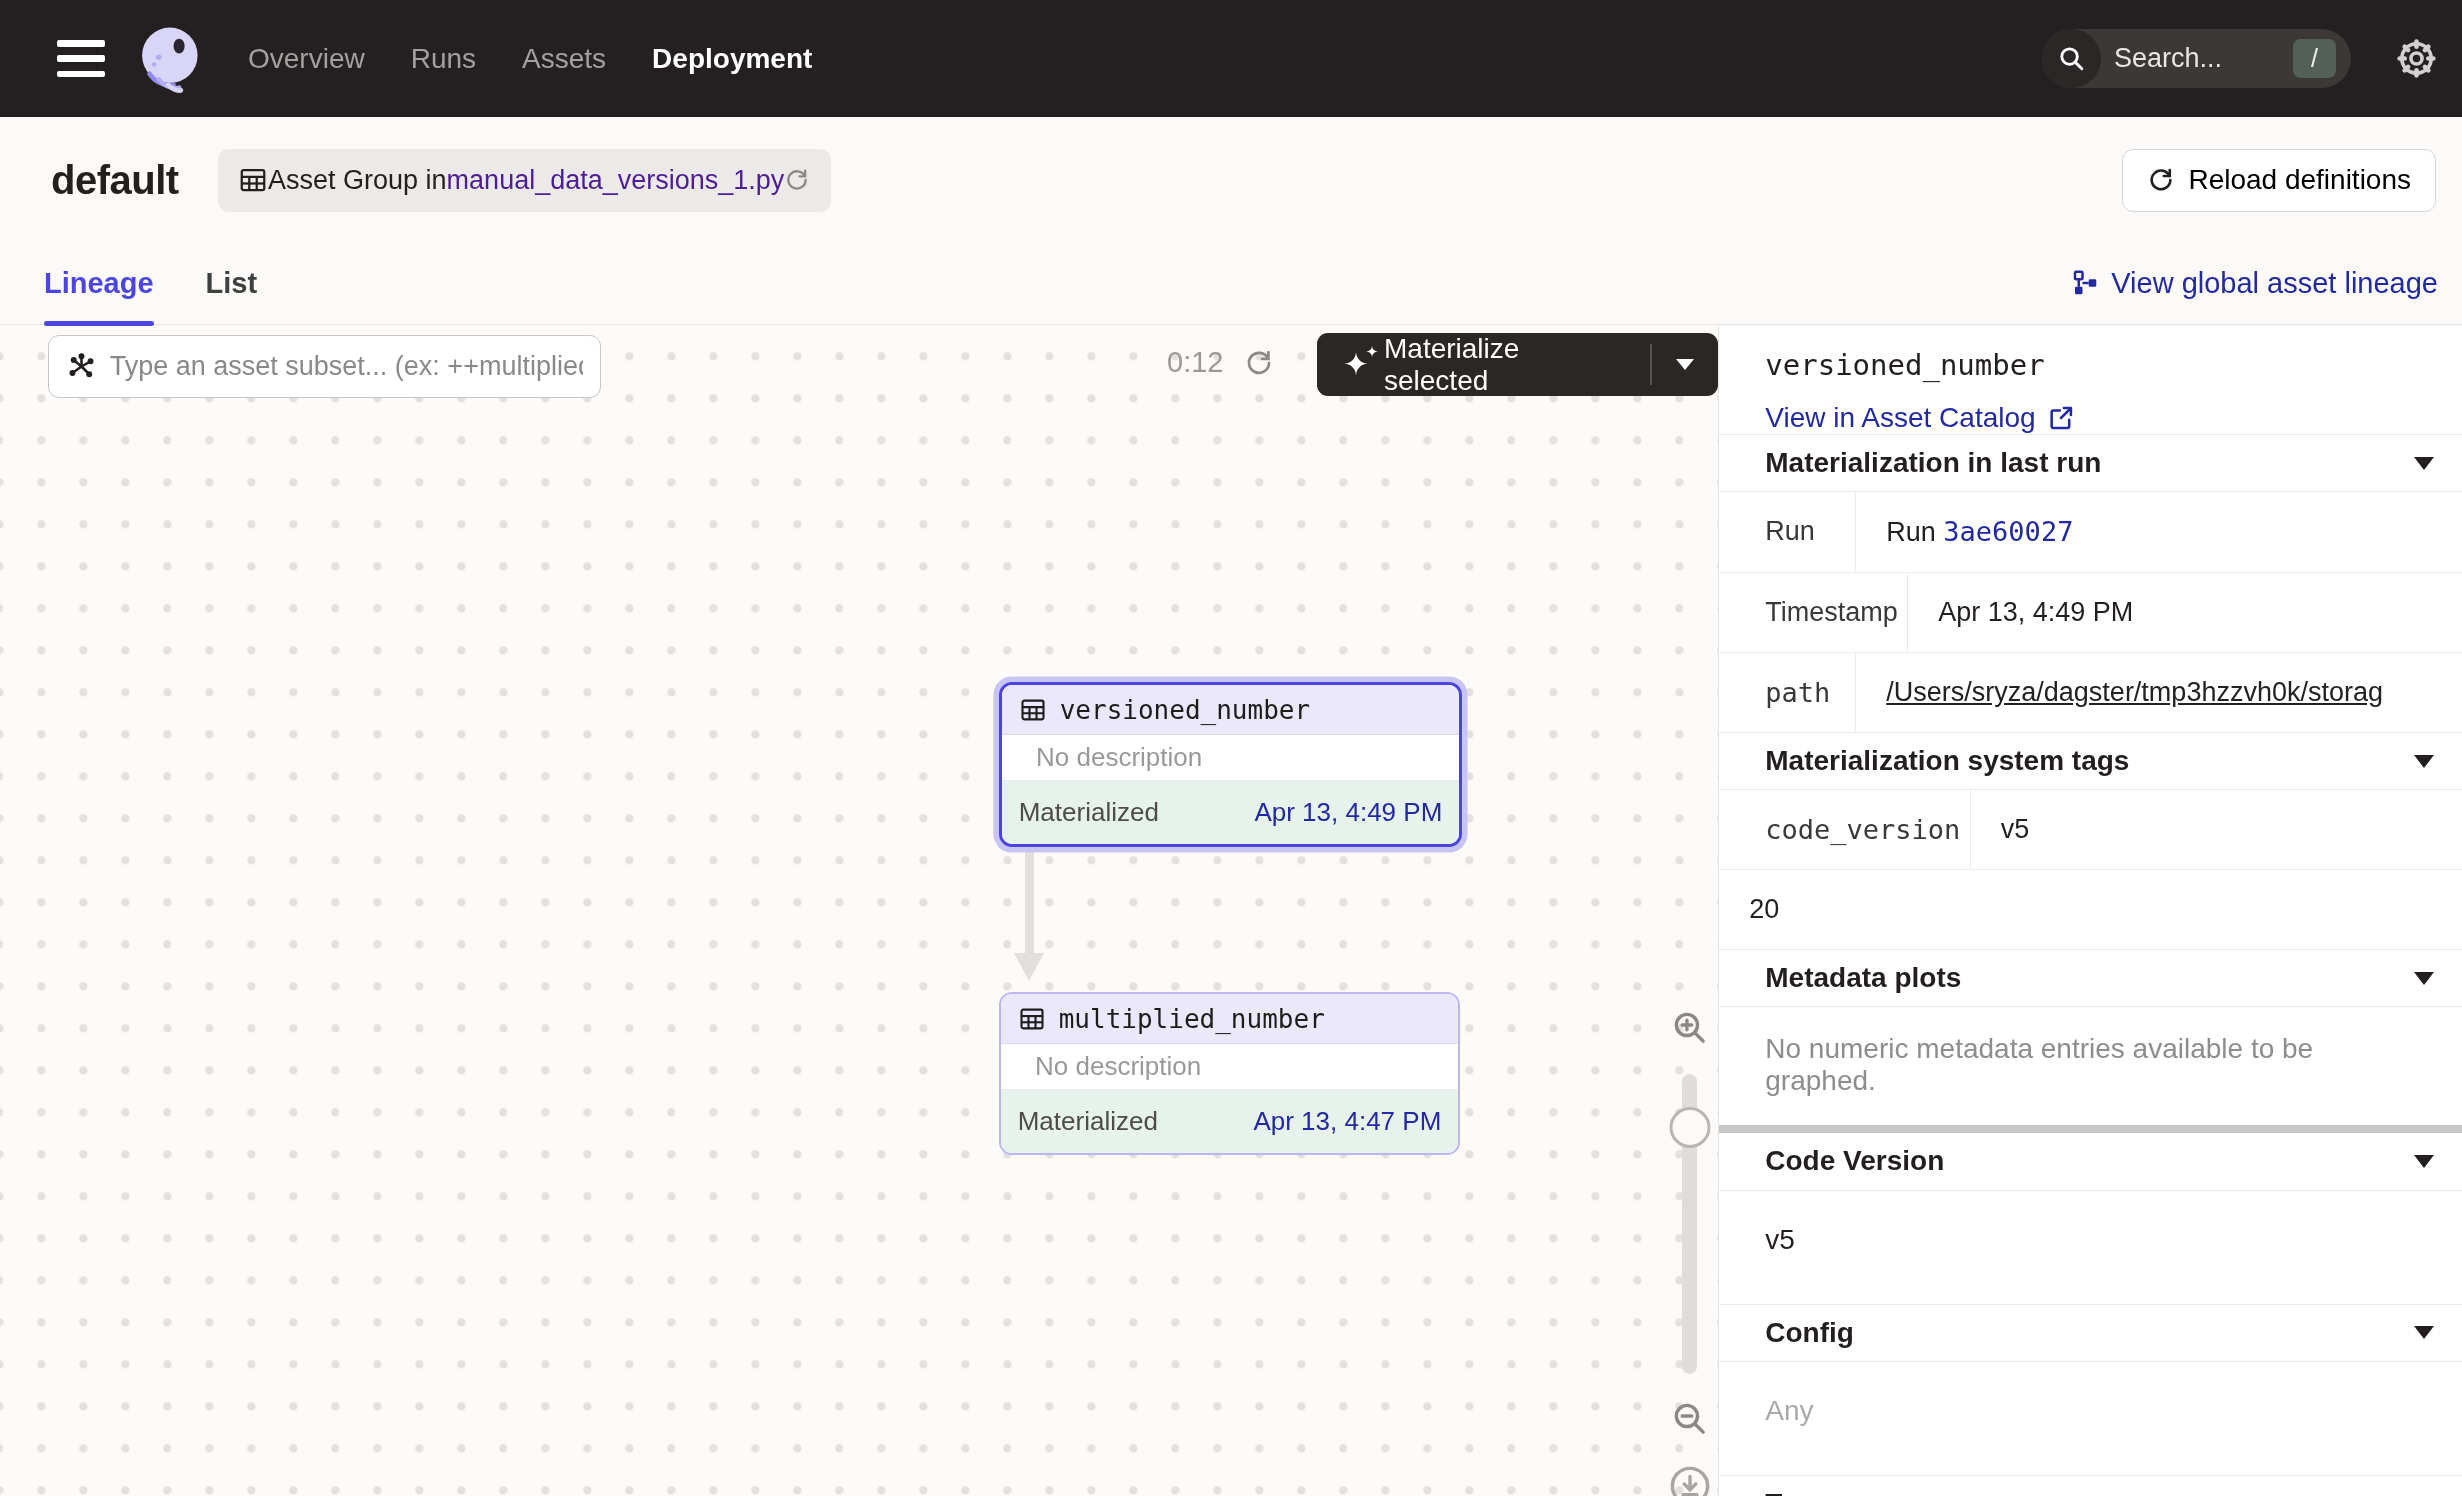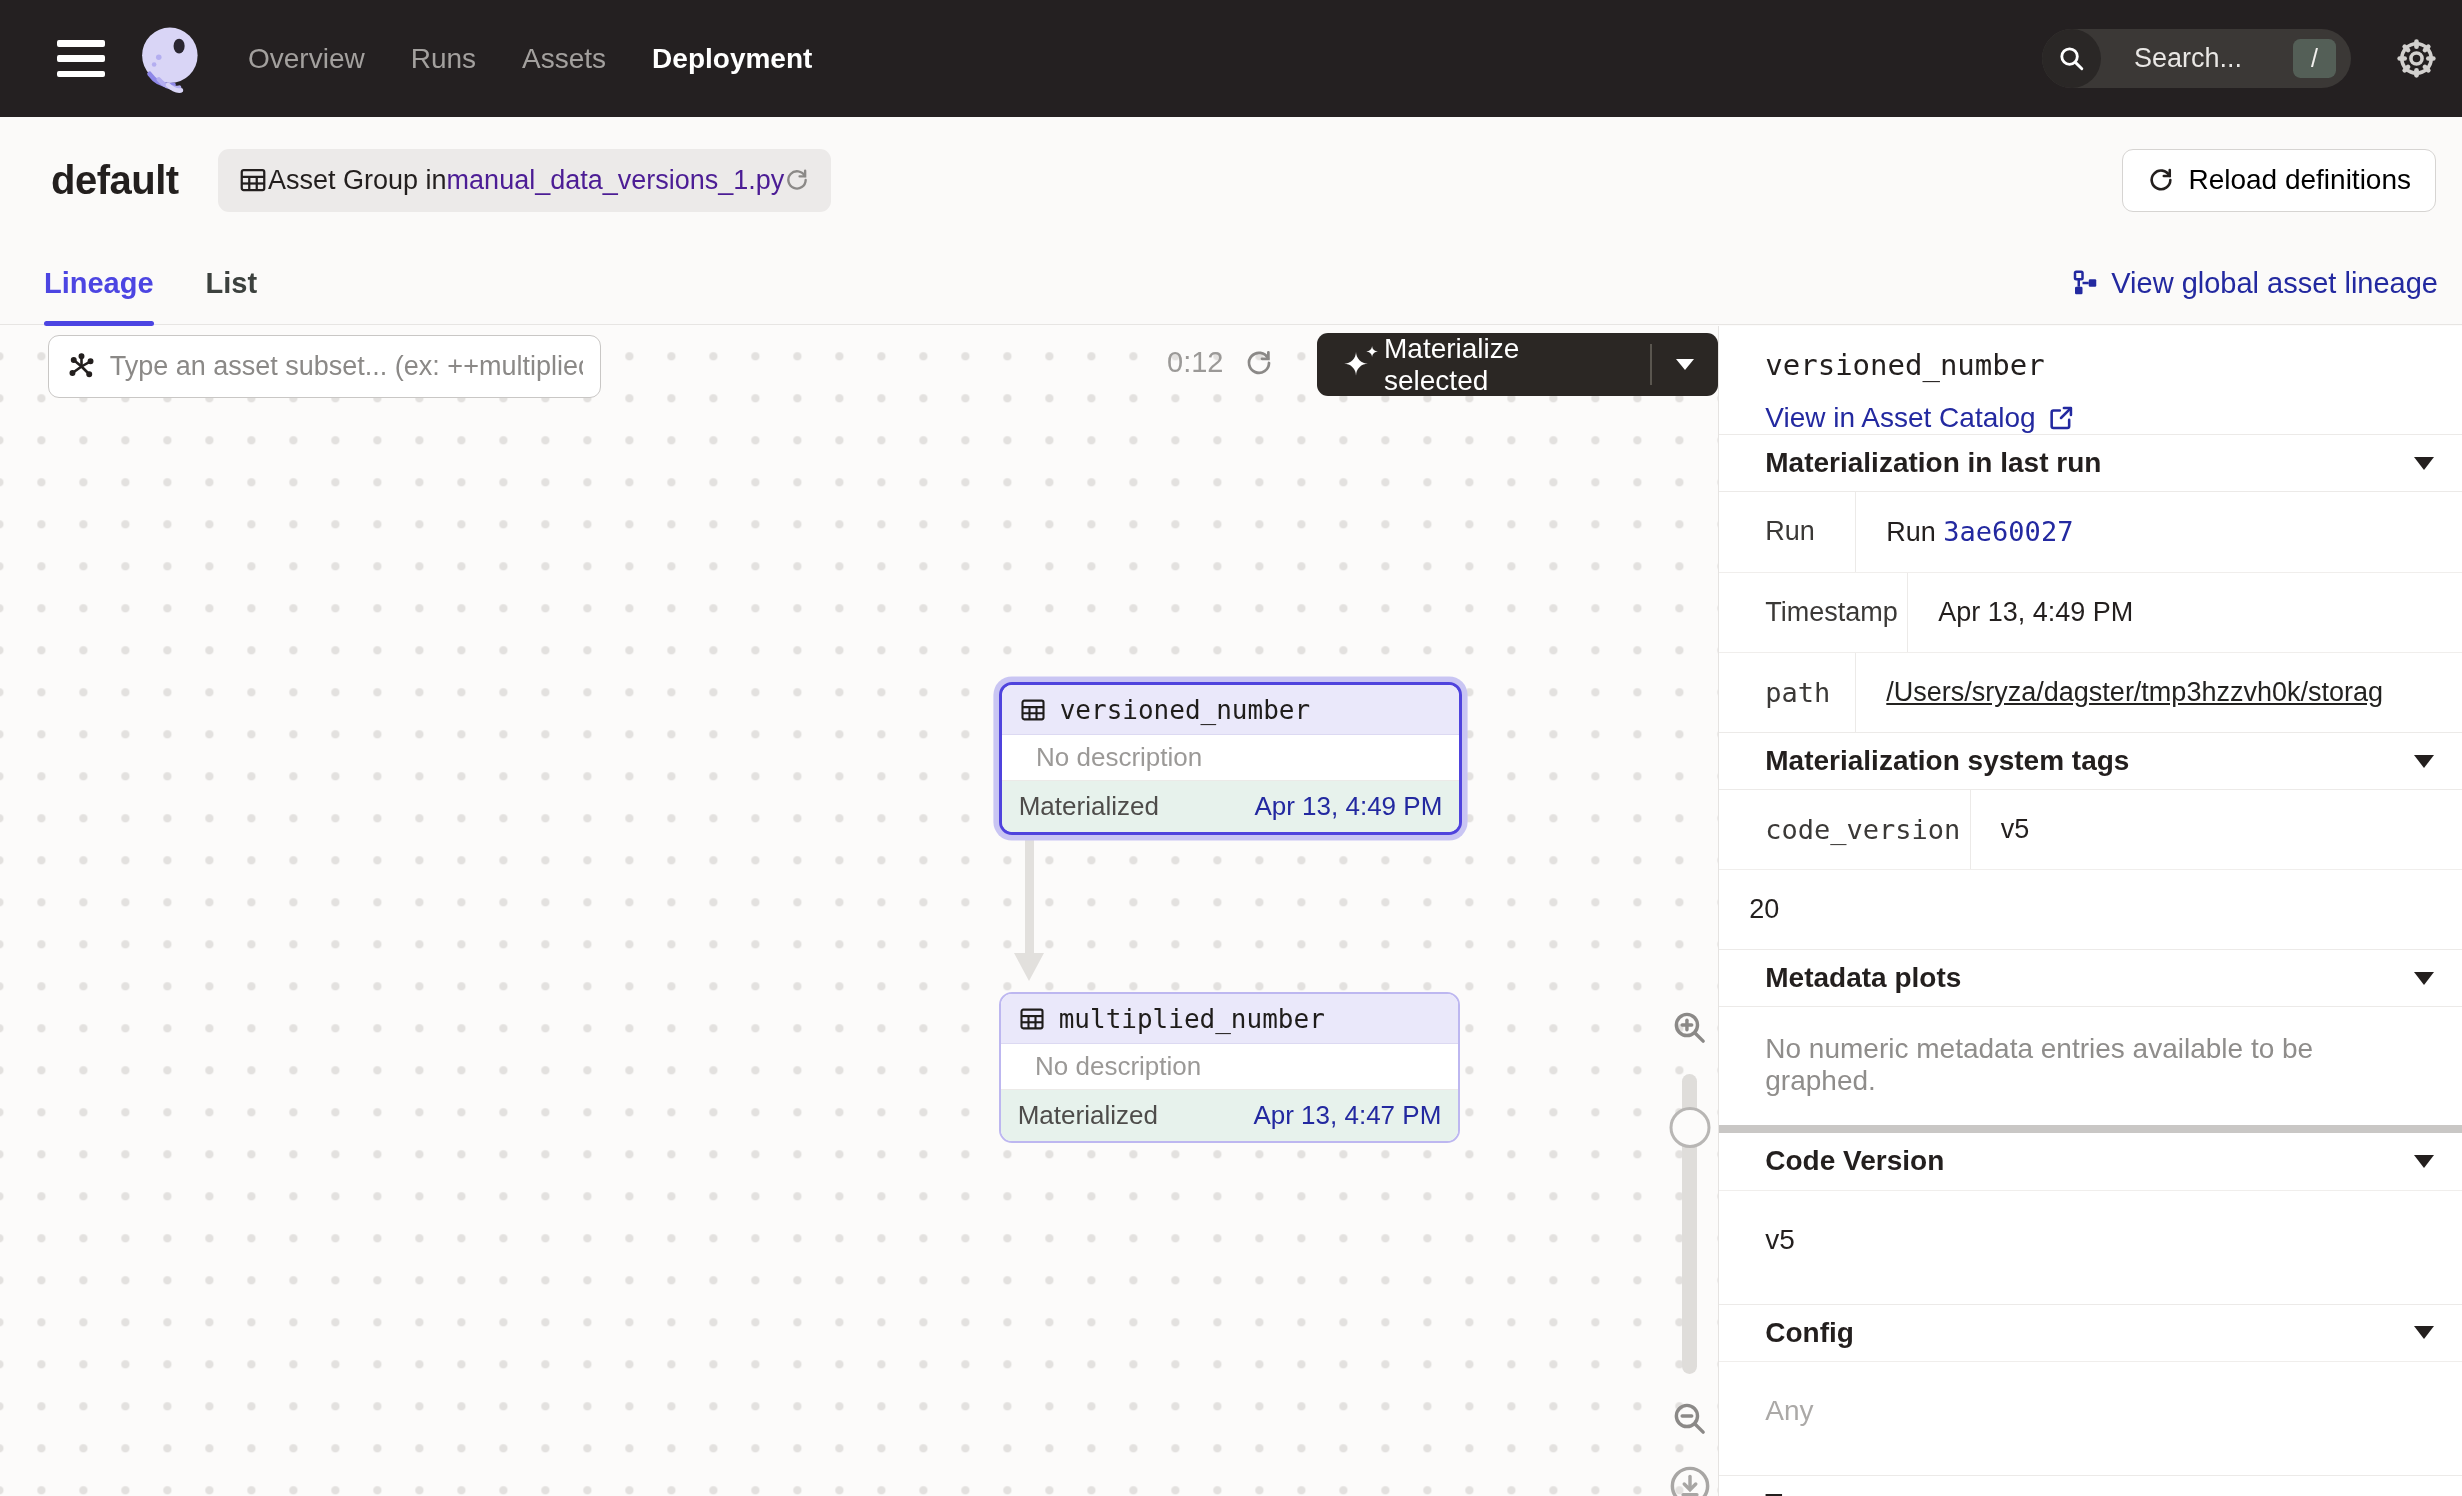--- a/index.html
+++ b/index.html
@@ -12,21 +12,21 @@
     background:#242021; display:flex; align-items:center; }
   .hamburger { margin-left:57px; width:48px; height:37px; display:flex; flex-direction:column;
     justify-content:space-between; cursor:pointer; }
   .hamburger span { display:block; height:6.5px; background:#fff; border-radius:1.9px; }
   .logo { margin-left:26px; width:74px; height:74px; flex:0 0 auto; }
   .navlinks { display:flex; align-items:center; margin-left:43px; gap:46px; font-size:28px; }
   .navlink { color:#A3A09E; cursor:pointer; }
   .navlink.active { color:#FFFFFF; font-weight:700; }
   .nav-spacer { flex:1; }
   .searchpill { width:309px; height:59px; background:#3B3836; border-radius:30px;
-    display:flex; align-items:center; overflow:hidden;gap:20px; }
+    display:flex; align-items:center; overflow:hidden; }
   .search-circle { width:59px; height:59px; border-radius:50%; background:#2A2726;
     display:flex; align-items:center; justify-content:center; flex:0 0 auto; }
   .search-ph { color:#E9E7E5; font-size:27px; margin-left:13px; flex:1; }
   .slash-badge { width:43px; height:39px; background:#545F57; border-radius:7.4px; color:#F2F0EE;
     font-size:25px; display:flex; align-items:center; justify-content:center; margin-right:15px; }
   .gearbtn { margin-left:44px; margin-right:24px; cursor:pointer; display:flex; }
 
   
   .pagehead { position:absolute; left:0; top:117px; width:2462px; height:126px;
     background:#FBFAF9; display:flex; align-items:center; }
@@ -79,21 +79,21 @@
 
   
   .node { position:absolute; width:463px; background:#fff; border-radius:13px; overflow:hidden; cursor:pointer; }
   .node.selected { left:999px; top:356px; border:3.7px solid #4F43DD; box-shadow:0 0 0 5.6px #C9C5F3; }
   .node.plain { left:999px; top:666px; width:461px; border:2.8px solid #BDB7F0; }
   .node-h { height:50px; background:#EAE8FA; display:flex; align-items:center; gap:13px; padding:0 16.7px;
     font-family:"DejaVu Sans Mono", monospace; font-size:26px; font-weight:500; color:#1F1D1B;
     border-bottom:0.9px solid #DCD9F2; }
   .node-d { height:46px; display:flex; align-items:center; padding:0 34px; font-size:26px;
     color:#9B9997; border-bottom:0.9px solid #ECEAE8; background:#fff; }
-  .node-f { height:51px; background:#E7F2EC; display:flex; align-items:center;
+  .node-f { height:63px; background:#E7F2EC; display:flex; align-items:center;
     justify-content:space-between; padding:0 16.7px; font-size:26px; }
   .node-f .status { color:#4E4C4A; }
   .node-f .when { color:#2329A0; cursor:pointer; }
 
   .edge { position:absolute; left:1014px; top:512px; width:31px; height:144px; }
   .edge .shaft { position:absolute; left:11px; top:0; width:9.3px; height:117px; background:#E2E0DD; }
   .edge .head { position:absolute; left:0; top:115px; width:0; height:0;
     border-left:15.7px solid transparent; border-right:15.7px solid transparent;
     border-top:28px solid #E2E0DD; }
 

